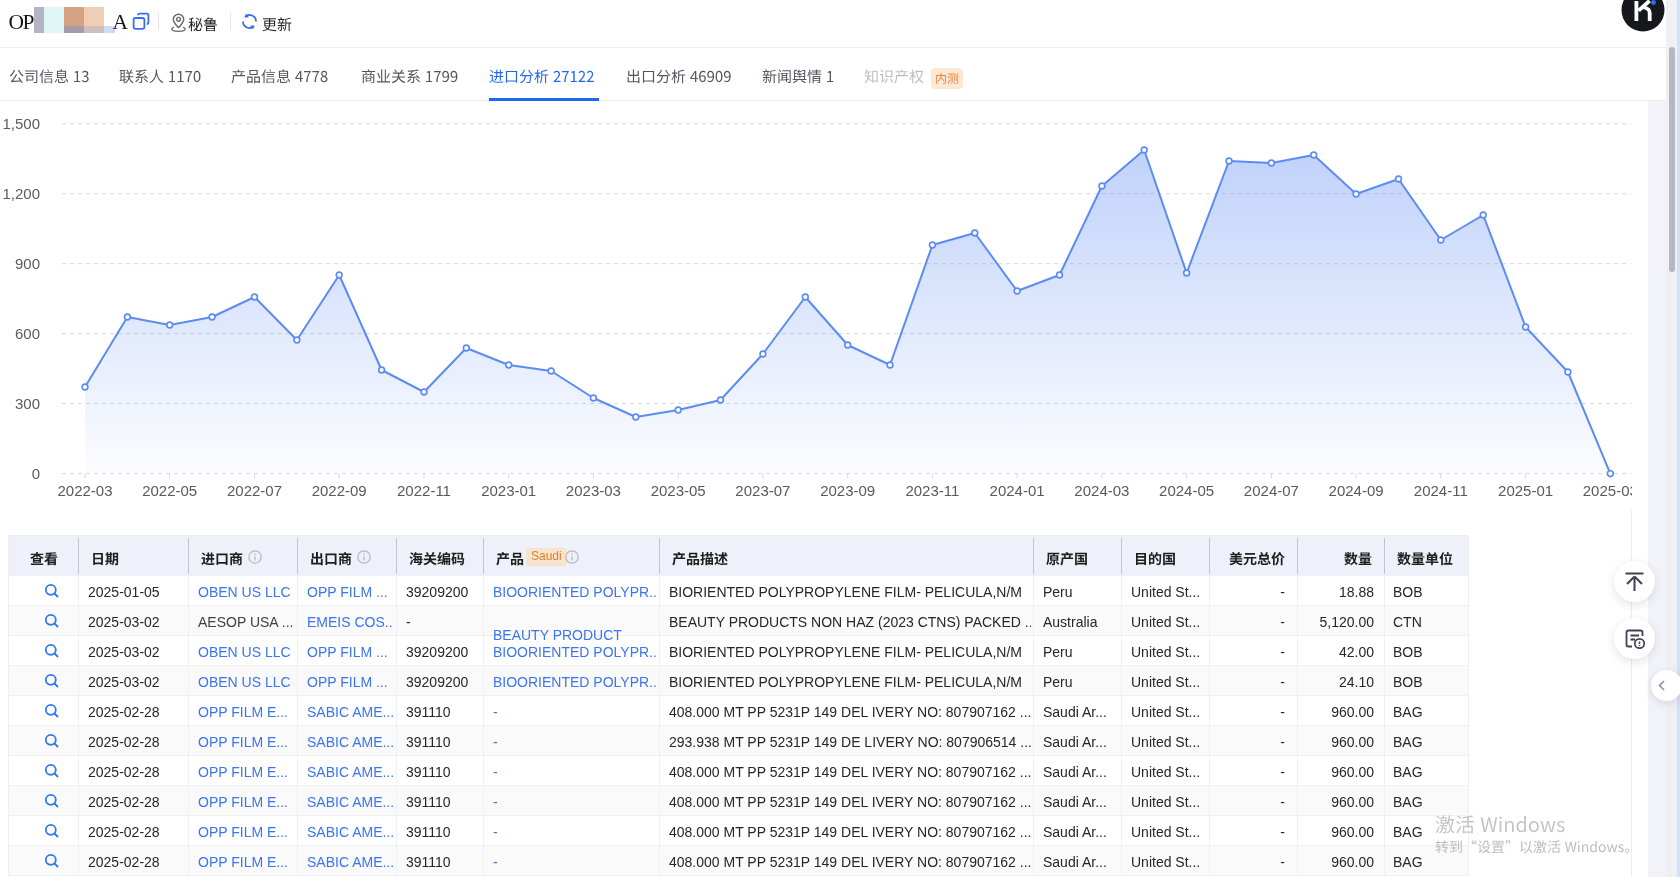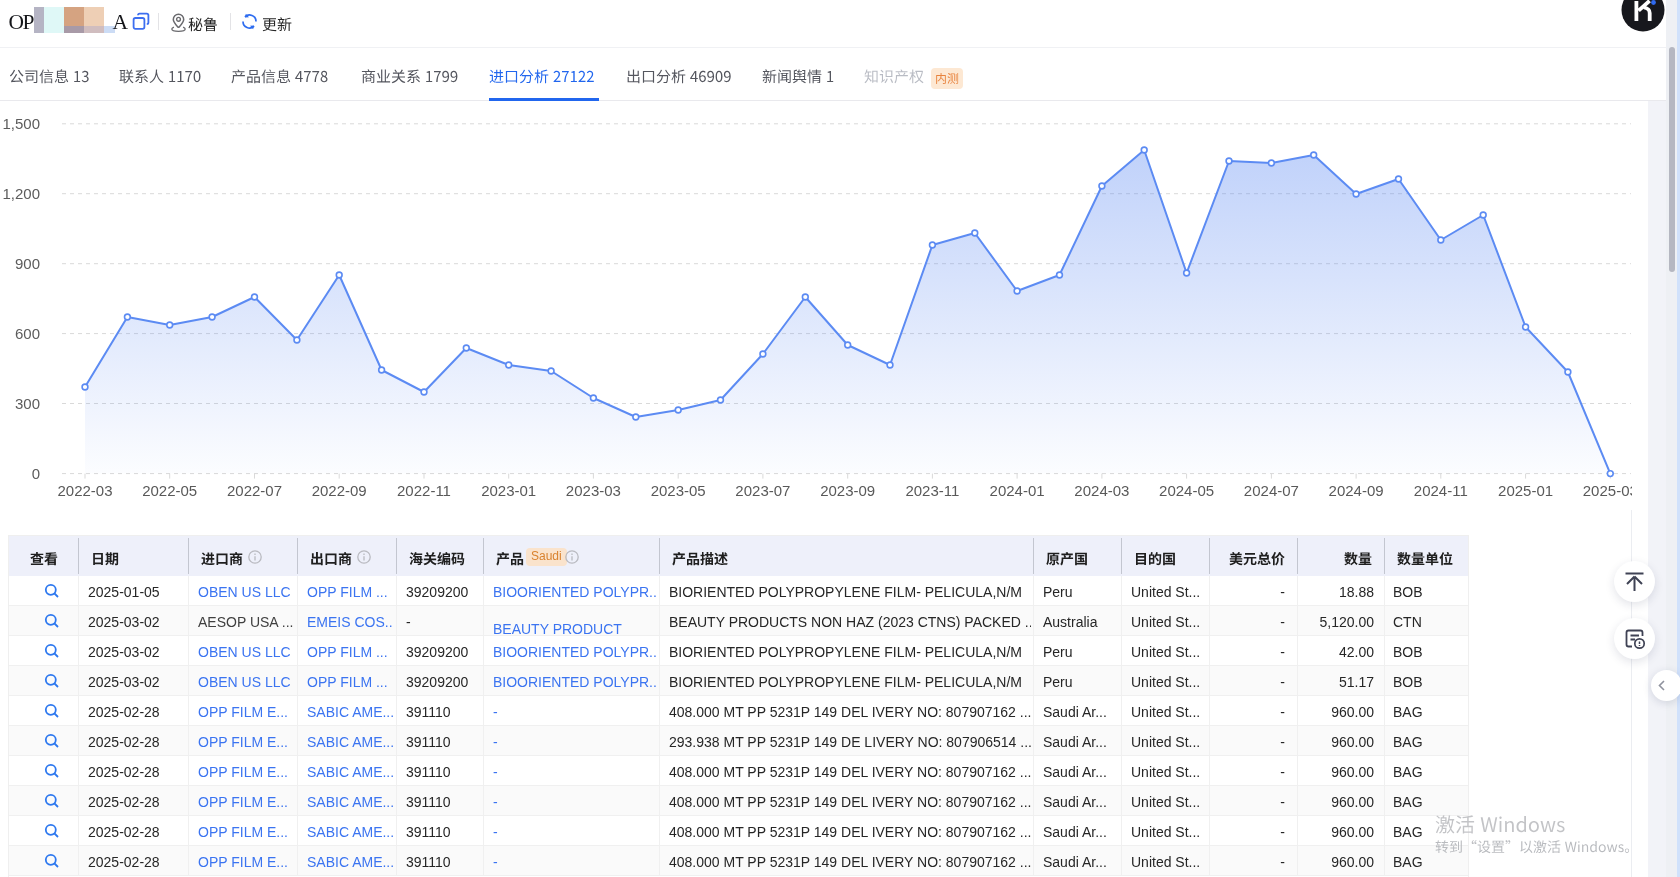--- a/index.html
+++ b/index.html
@@ -276,21 +276,21 @@
 <div class="abs" style="left:1288px;top:70px;width:1px;height:30px;background:#f0f0f0"></div>
 <div class="abs" style="left:1375px;top:70px;width:1px;height:30px;background:#f0f0f0"></div>
 <svg class="abs" style="left:34.5px;top:77.0px" width="16" height="16" viewBox="0 0 16 16">
       <circle cx="6.8" cy="6.8" r="5" fill="none" stroke="#2d78ef" stroke-width="1.8"></circle>
       <path d="M10.5 10.5 L14 14" stroke="#2d78ef" stroke-width="1.8"></path>
     </svg>
 <div class="abs f14" style="left:79px;top:77.5px;width:98px;overflow:hidden;color:#262626">2025-03-02</div>
 <div class="abs f14" style="left:189px;top:77.5px;width:97px;overflow:hidden;color:#404040">AESOP USA ...</div>
 <div class="abs f14" style="left:298px;top:77.5px;width:86px;overflow:hidden;color:#3b74f1">EMEIS COS...</div>
 <div class="abs f14" style="left:397px;top:77.5px;width:75px;overflow:hidden;color:#262626">-</div>
-<div class="abs f14" style="left:484px;top:85px;width:164px;overflow:hidden;color:#3b74f1">BEAUTY PRODUCT</div>
+<div class="abs f14" style="left:484px;top:91px;width:164px;overflow:hidden;color:#3b74f1">BEAUTY PRODUCT</div>
 <div class="abs f14" style="left:660px;top:77.5px;width:362px;overflow:hidden;color:#262626">BEAUTY PRODUCTS NON HAZ (2023 CTNS) PACKED ...</div>
 <div class="abs f14" style="left:1034px;top:77.5px;color:#262626">Australia</div>
 <div class="abs f14" style="left:1122px;top:77.5px;color:#262626">United St...</div>
 <div class="abs f14" style="left:1200px;top:77.5px;width:76px;text-align:right;color:#262626">-</div>
 <div class="abs f14" style="left:1288px;top:77.5px;width:77px;text-align:right;color:#262626">5,120.00</div>
 <div class="abs f14" style="left:1384px;top:77.5px;color:#262626">CTN</div>
 <div class="abs" style="left:0;top:129px;width:1459px;height:1px;background:#f0f0f0"></div>
 <div class="abs" style="left:69px;top:100px;width:1px;height:30px;background:#f0f0f0"></div>
 <div class="abs" style="left:179px;top:100px;width:1px;height:30px;background:#f0f0f0"></div>
 <div class="abs" style="left:288px;top:100px;width:1px;height:30px;background:#f0f0f0"></div>
@@ -336,21 +336,21 @@
     </svg>
 <div class="abs f14" style="left:79px;top:137.5px;width:98px;overflow:hidden;color:#262626">2025-03-02</div>
 <div class="abs f14" style="left:189px;top:137.5px;width:97px;overflow:hidden;color:#3b74f1">OBEN US LLC</div>
 <div class="abs f14" style="left:298px;top:137.5px;width:86px;overflow:hidden;color:#3b74f1">OPP FILM ...</div>
 <div class="abs f14" style="left:397px;top:137.5px;width:75px;overflow:hidden;color:#262626">39209200</div>
 <div class="abs f14" style="left:484px;top:137.5px;width:164px;overflow:hidden;color:#3b74f1">BIOORIENTED POLYPR...</div>
 <div class="abs f14" style="left:660px;top:137.5px;width:362px;overflow:hidden;color:#262626">BIORIENTED POLYPROPYLENE FILM- PELICULA,N/M</div>
 <div class="abs f14" style="left:1034px;top:137.5px;color:#262626">Peru</div>
 <div class="abs f14" style="left:1122px;top:137.5px;color:#262626">United St...</div>
 <div class="abs f14" style="left:1200px;top:137.5px;width:76px;text-align:right;color:#262626">-</div>
-<div class="abs f14" style="left:1288px;top:137.5px;width:77px;text-align:right;color:#262626">51.17</div>
+<div class="abs f14" style="left:1288px;top:137.5px;width:77px;text-align:right;color:#262626">24.10</div>
 <div class="abs f14" style="left:1384px;top:137.5px;color:#262626">BOB</div>
 <div class="abs" style="left:0;top:189px;width:1459px;height:1px;background:#f0f0f0"></div>
 <div class="abs" style="left:69px;top:160px;width:1px;height:30px;background:#f0f0f0"></div>
 <div class="abs" style="left:179px;top:160px;width:1px;height:30px;background:#f0f0f0"></div>
 <div class="abs" style="left:288px;top:160px;width:1px;height:30px;background:#f0f0f0"></div>
 <div class="abs" style="left:387px;top:160px;width:1px;height:30px;background:#f0f0f0"></div>
 <div class="abs" style="left:474px;top:160px;width:1px;height:30px;background:#f0f0f0"></div>
 <div class="abs" style="left:650px;top:160px;width:1px;height:30px;background:#f0f0f0"></div>
 <div class="abs" style="left:1024px;top:160px;width:1px;height:30px;background:#f0f0f0"></div>
 <div class="abs" style="left:1112px;top:160px;width:1px;height:30px;background:#f0f0f0"></div>

